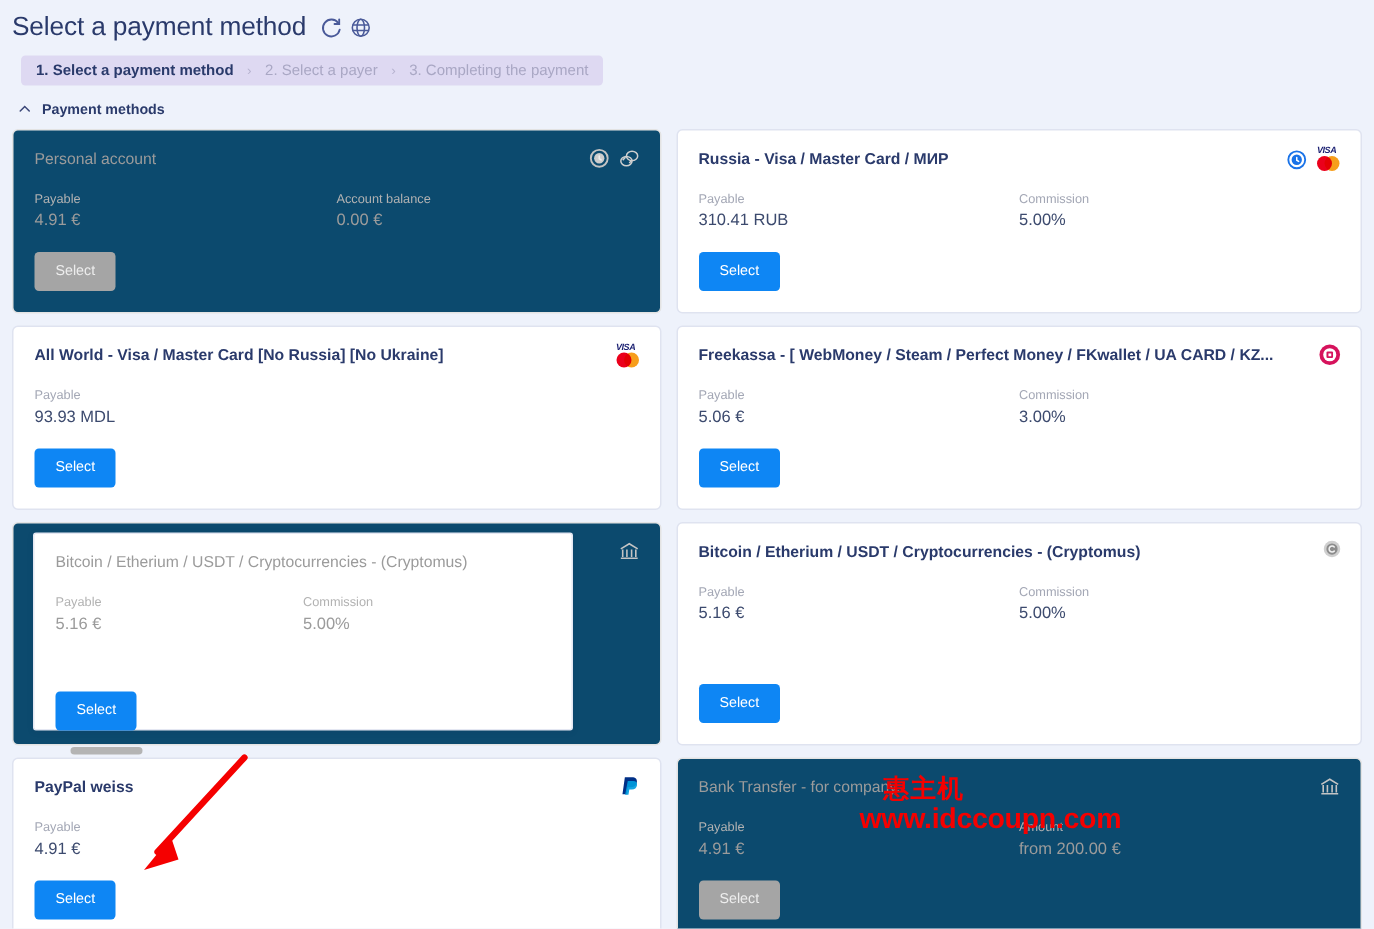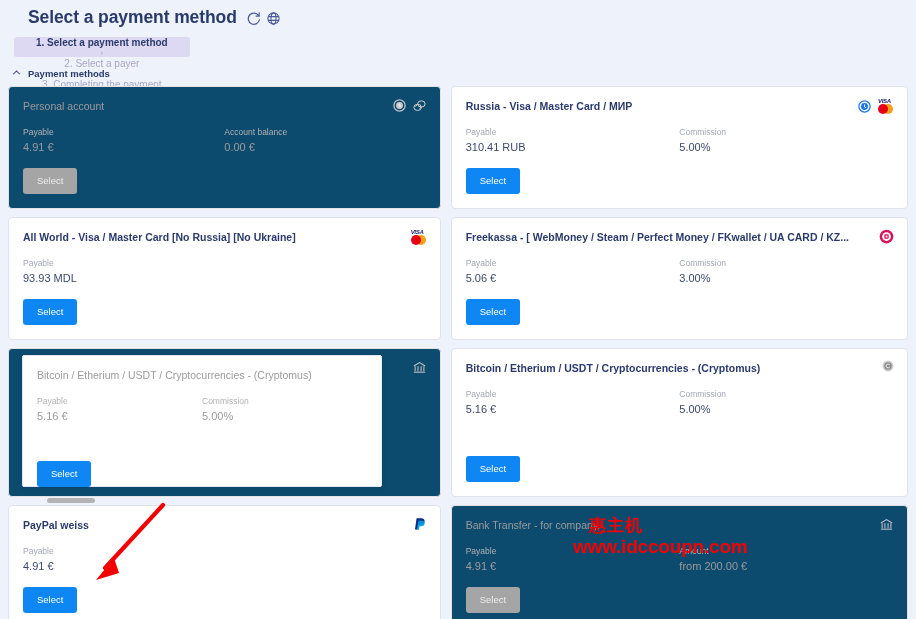--- a/index.html
+++ b/index.html
@@ -13,36 +13,35 @@
   }
 
   .page { position: relative; width: 916px; height: 619px; background: #eef2fb; }
 
   
   .page-head {
     display: flex; align-items: center; gap: 9px;
     padding: 6px 0 0 8px;
   }
   .page-title {
-    font-size: 17.5px; font-weight: 700; color: #2a3a6b;
-    letter-spacing: -0.1px; line-height: 22px; margin-left: 20px;
+    font-size: 17.5px; font-weight: 400; color: #2a3a6b;
+    letter-spacing: -0.1px; line-height: 22px;
   }
   .head-icons { display: flex; align-items: center; gap: 5px; margin-top: 2px; }
   .head-icon { width: 15px; height: 15px; color: #4a5a99; display:block; }
 
   
   .steps {
     margin: 9px 0 0 14px;
     background: #ded9f2;
     border-radius: 3px;
     height: 20px;
     display: inline-flex; align-items: center;
-    padding: 0 22px;
+    padding: 0 10px;
     font-size: 10px;
-    flex-direction: column;
   }
   .step { white-space: nowrap; }
   .step.active { color: #2a3a6b; font-weight: 700; }
   .step.inactive { color: #a9a7c4; }
   .step-sep { color: #b6b3cf; margin: 0 9px; font-size: 9px; }
 
   
   .section-head {
     margin: 11px 12px 0 12px;
     display: flex; align-items: flex-start; gap: 7px;

